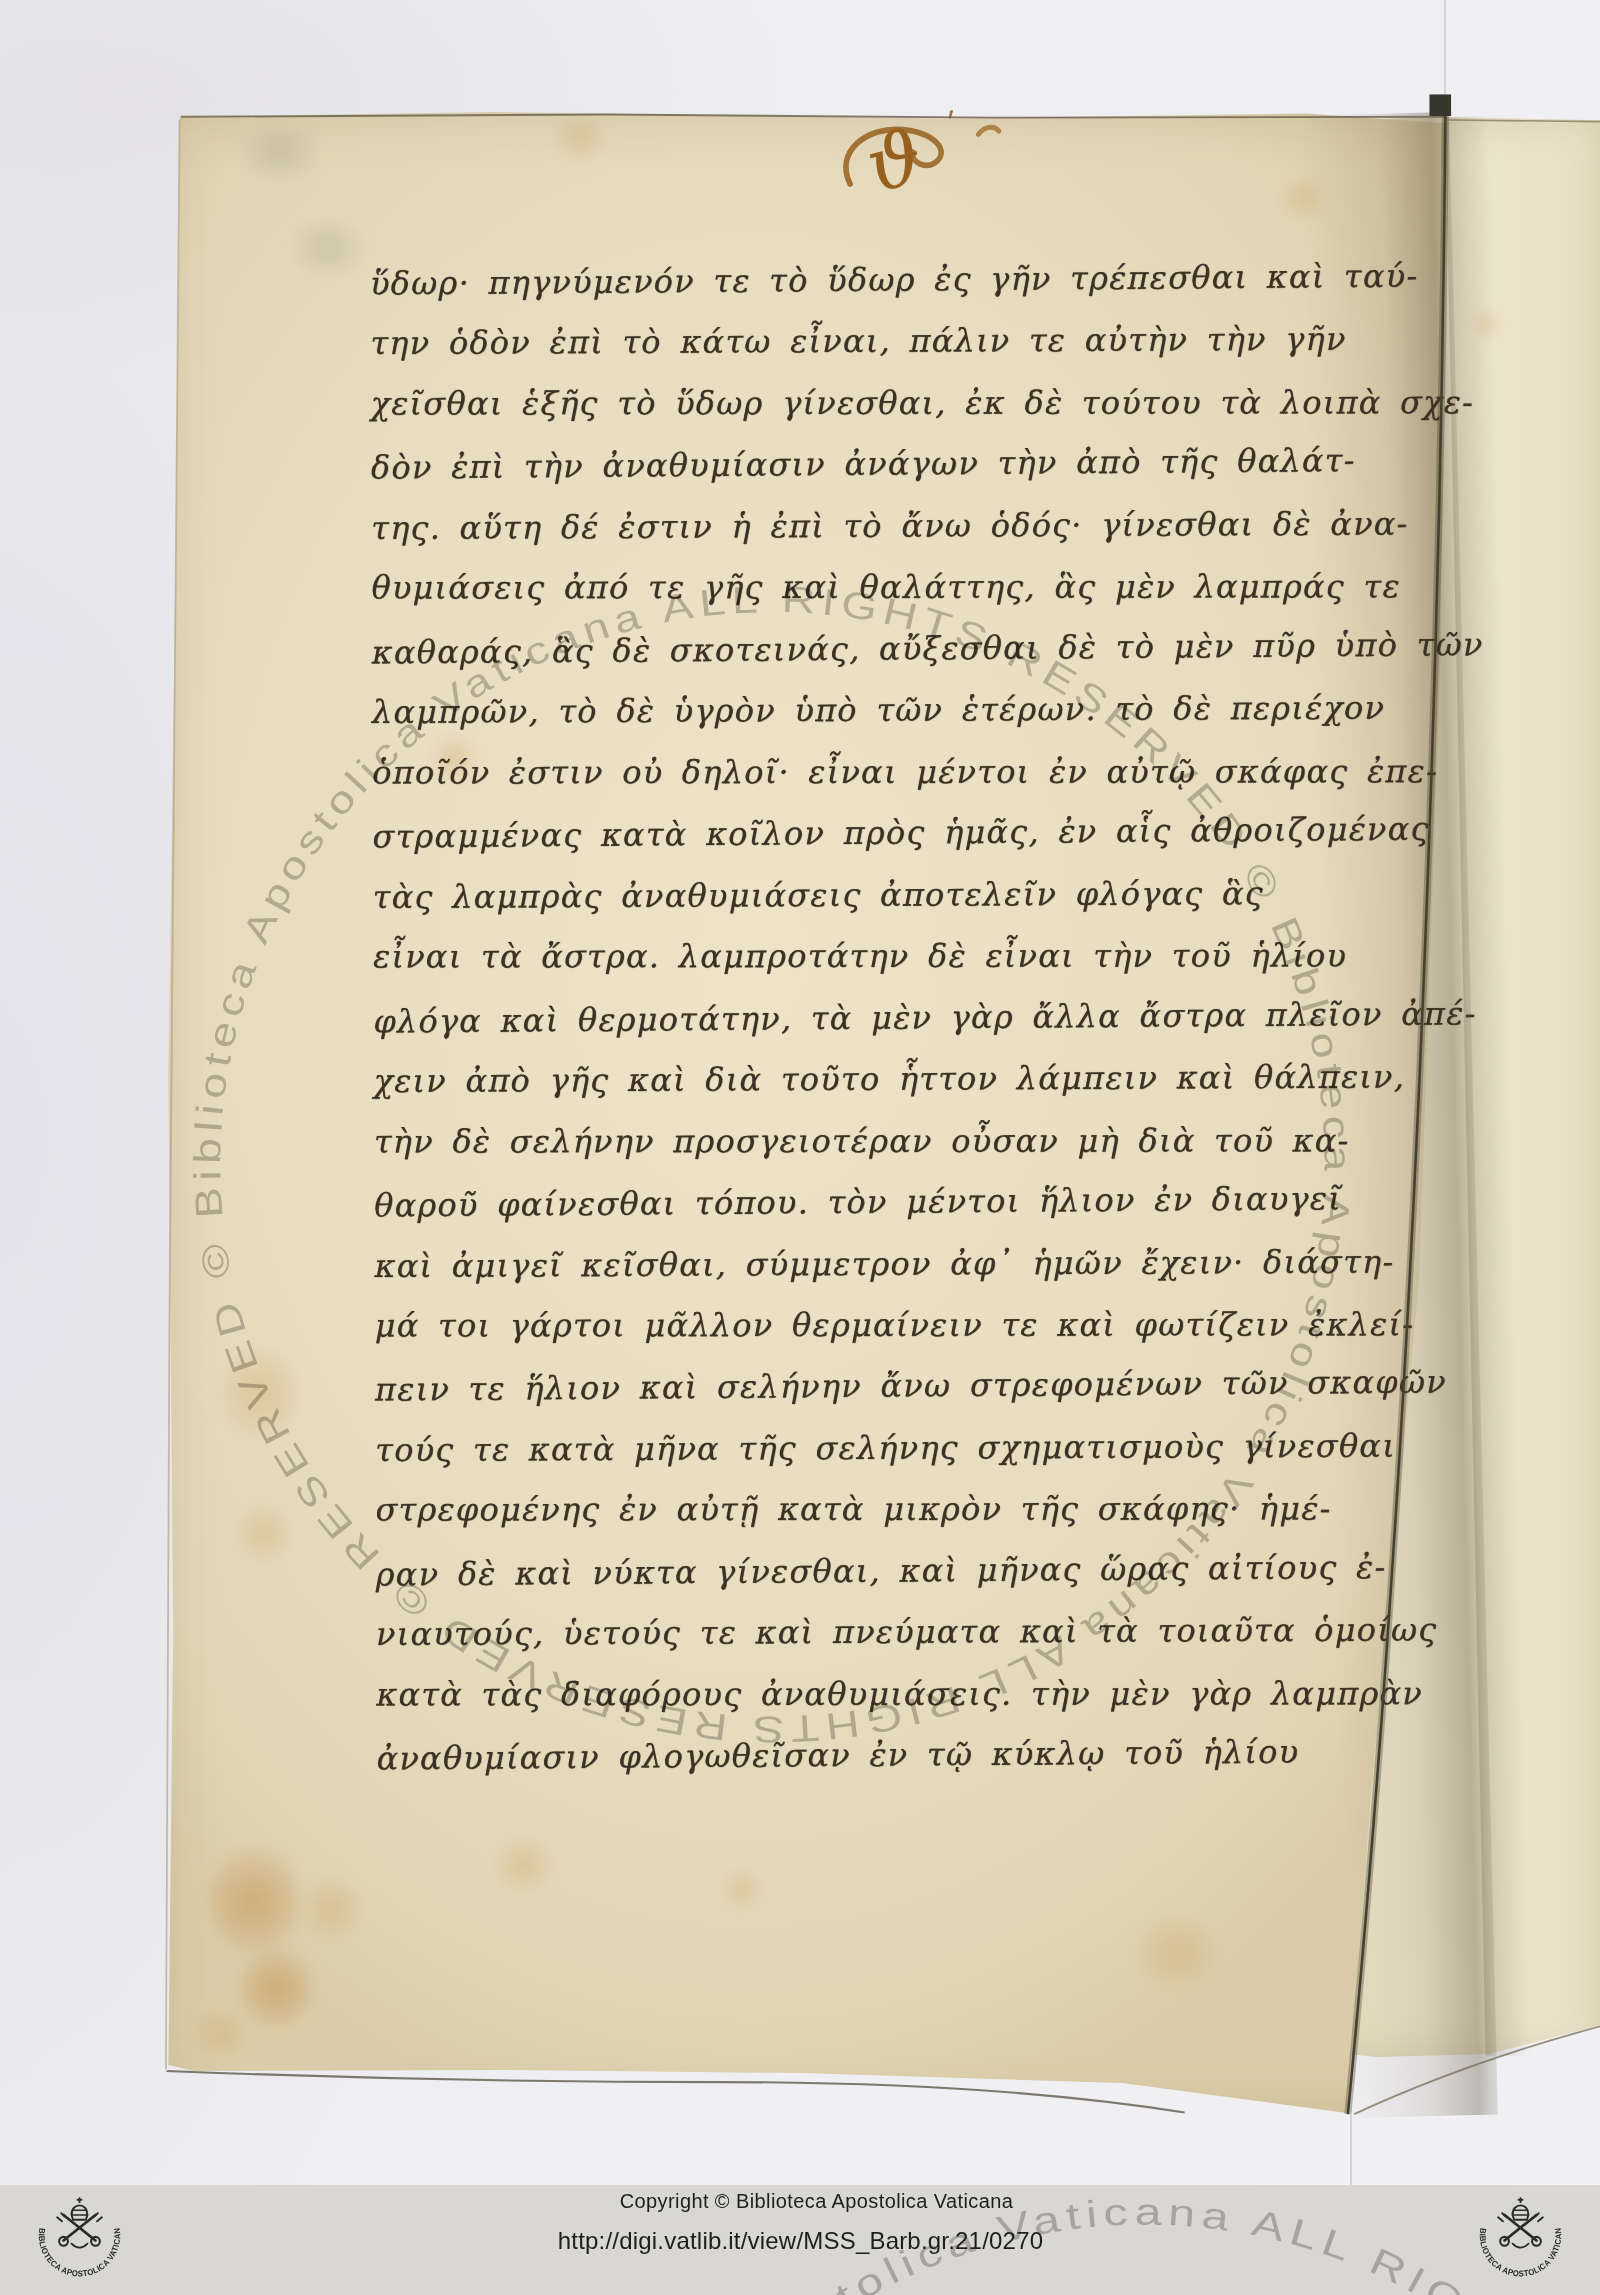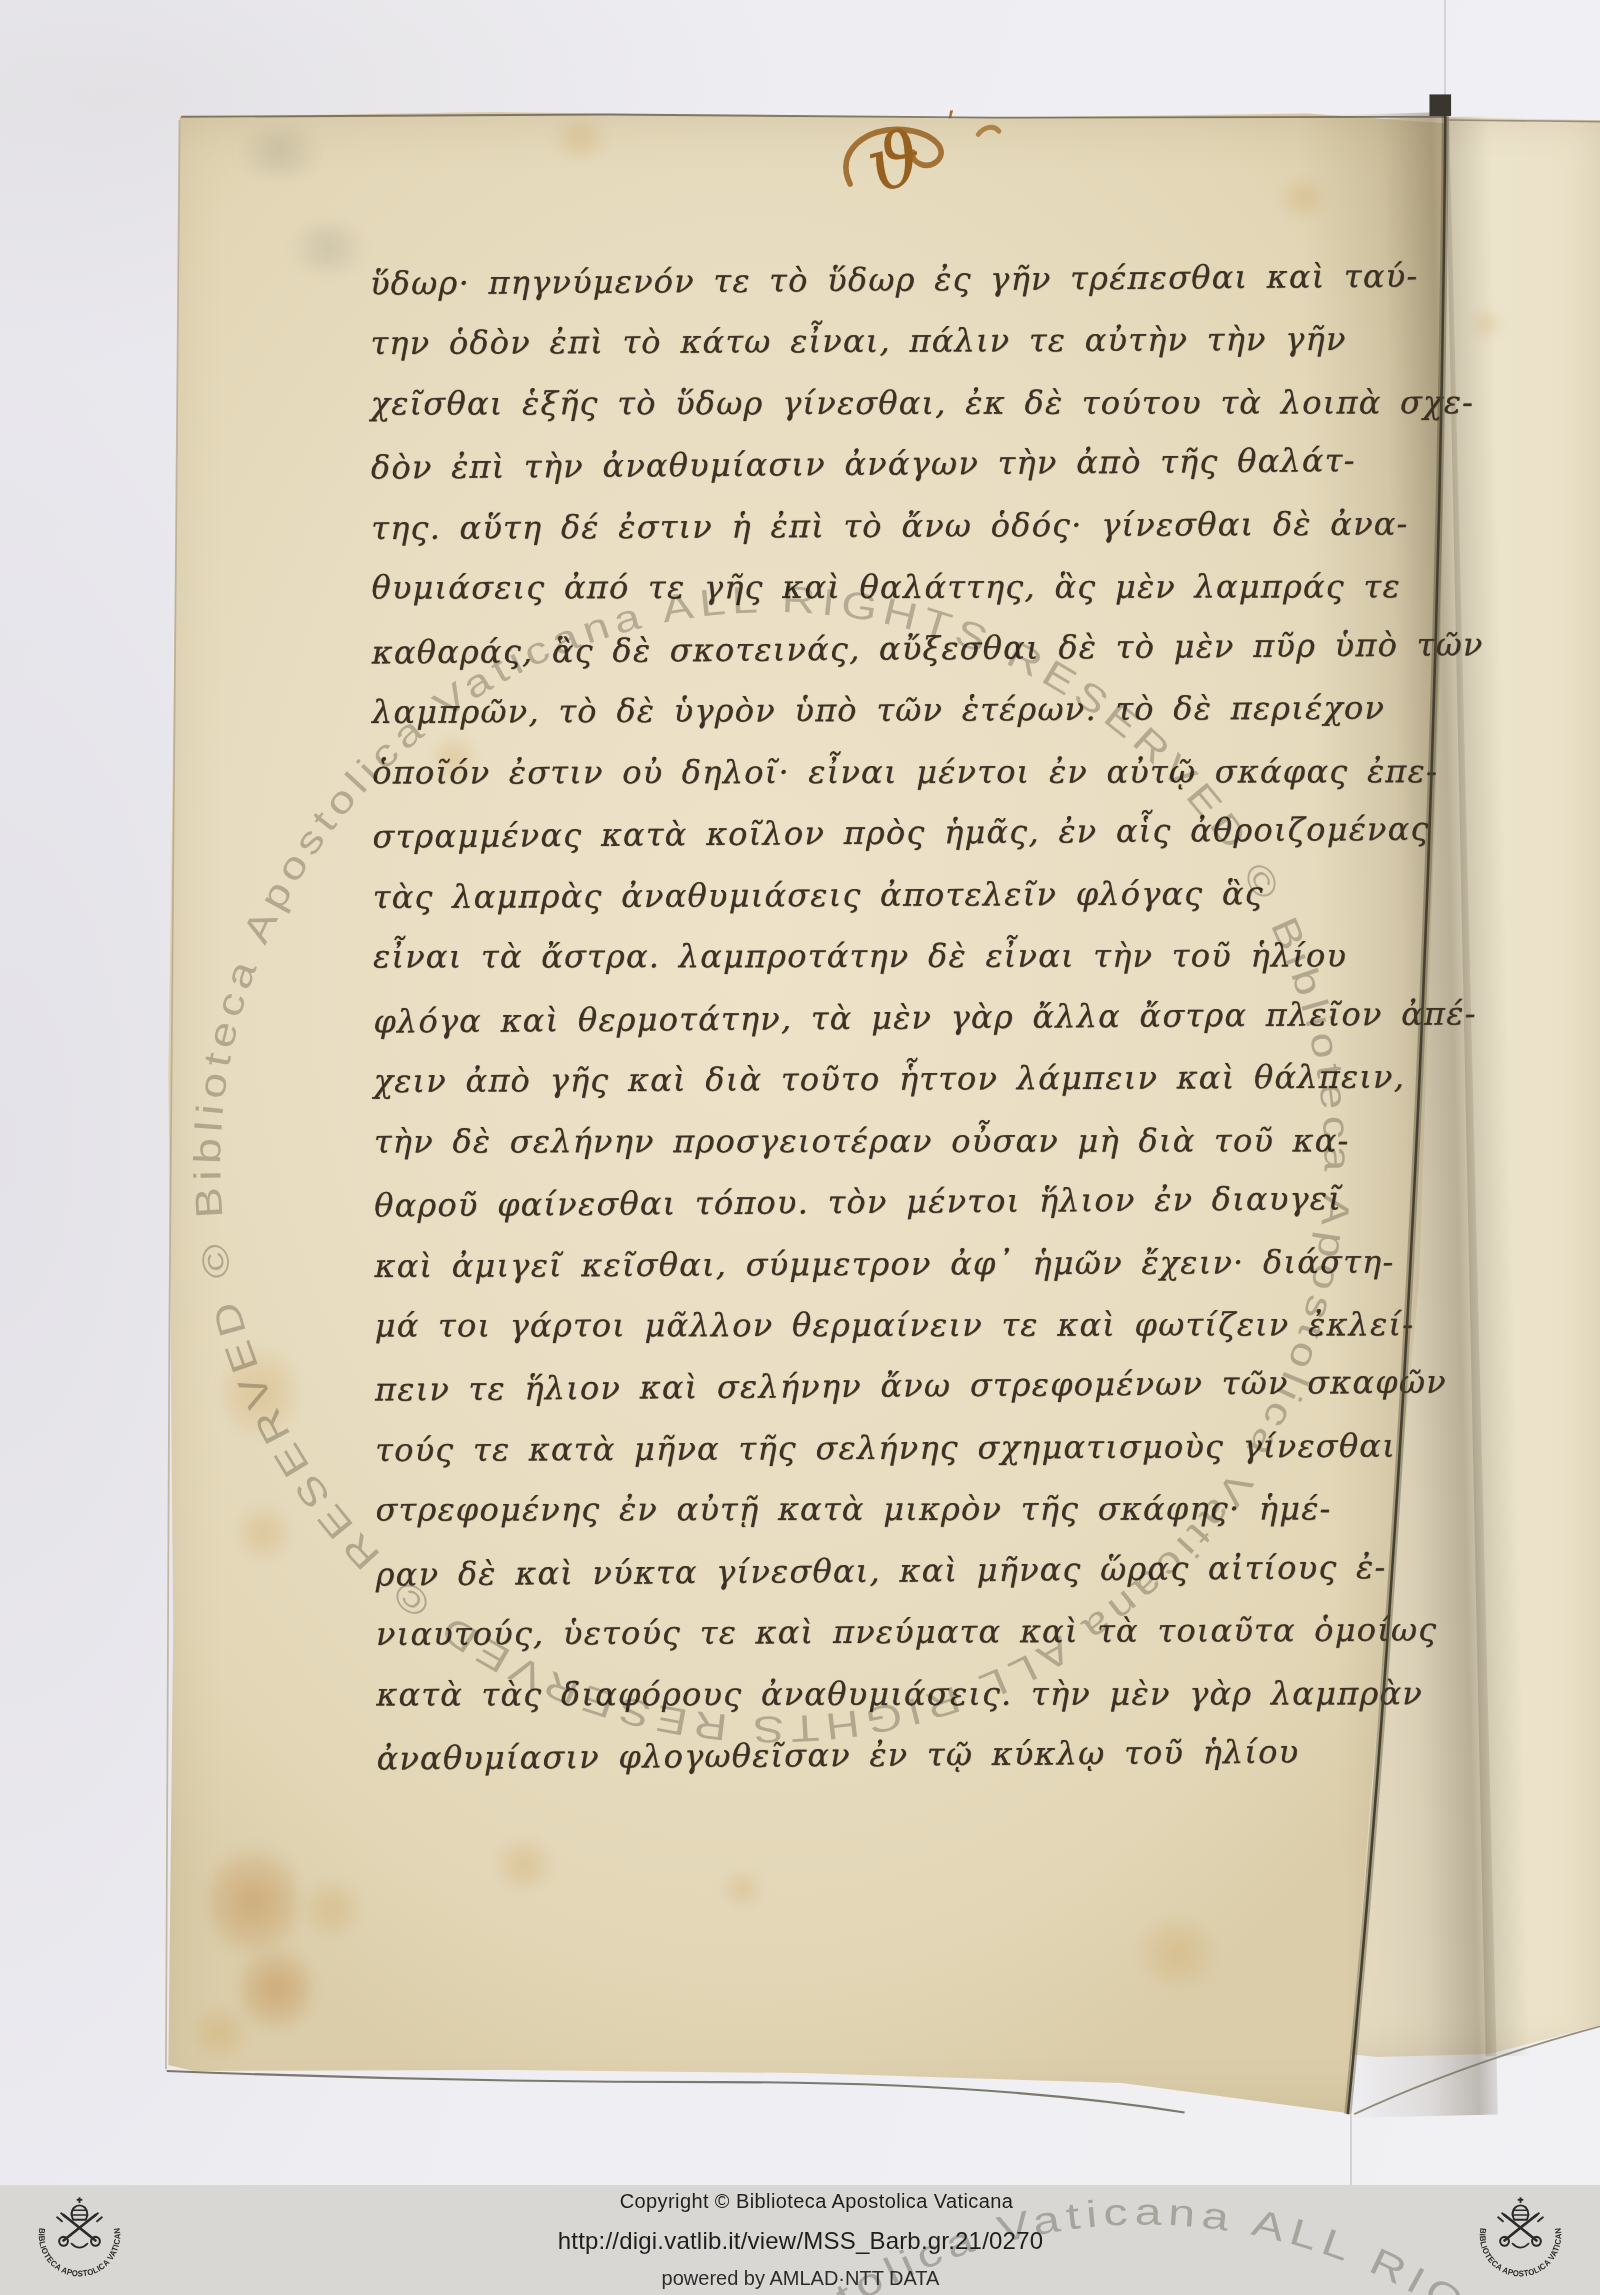--- a/index.html
+++ b/index.html
@@ -159,21 +159,20 @@
     <g transform="rotate(44 1430 3480)">
       <text fill="#8b887f">
         <textPath href="#ringB" xlink:href="#ringB" textLength="4360" lengthAdjust="spacingAndGlyphs">Apostolica Vaticana ALL RIGHTS RESERVED © Biblioteca Apostolica Vaticana ALL RIGHTS RESERVED © Biblioteca Apostolica</textPath>
       </text>
     </g>
   </svg>
 
   <div id="footer-band" style="background: rgb(216, 215, 211);"></div>
   <div class="footer-text" id="footer-copyright">Copyright © Biblioteca Apostolica Vaticana</div>
   <div class="footer-text" id="footer-url">http://digi.vatlib.it/view/MSS_Barb.gr.21/0270</div>
-  <div class="footer-text" id="footer-powered">powered by AMLAD·NTT DATA</div>
 
   <svg class="emblem" id="emblem-left" viewBox="0 0 124 124">
     <defs>
         <path id="sealArcLeft" d="M 12 46 A 51 51 0 1 0 112 46"></path>
       </defs>
     <text font-size="10.5" font-weight="bold" fill="#2b2b2b" letter-spacing="0.4">
       <textPath href="#sealArcLeft" xlink:href="#sealArcLeft" textLength="188" lengthAdjust="spacingAndGlyphs">BIBLIOTECA APOSTOLICA VATICANA</textPath>
     </text>
     <g stroke="#2a2a2a" fill="none" stroke-width="3.4" stroke-linecap="round">
       <line x1="42" y1="62" x2="82" y2="30"></line>

